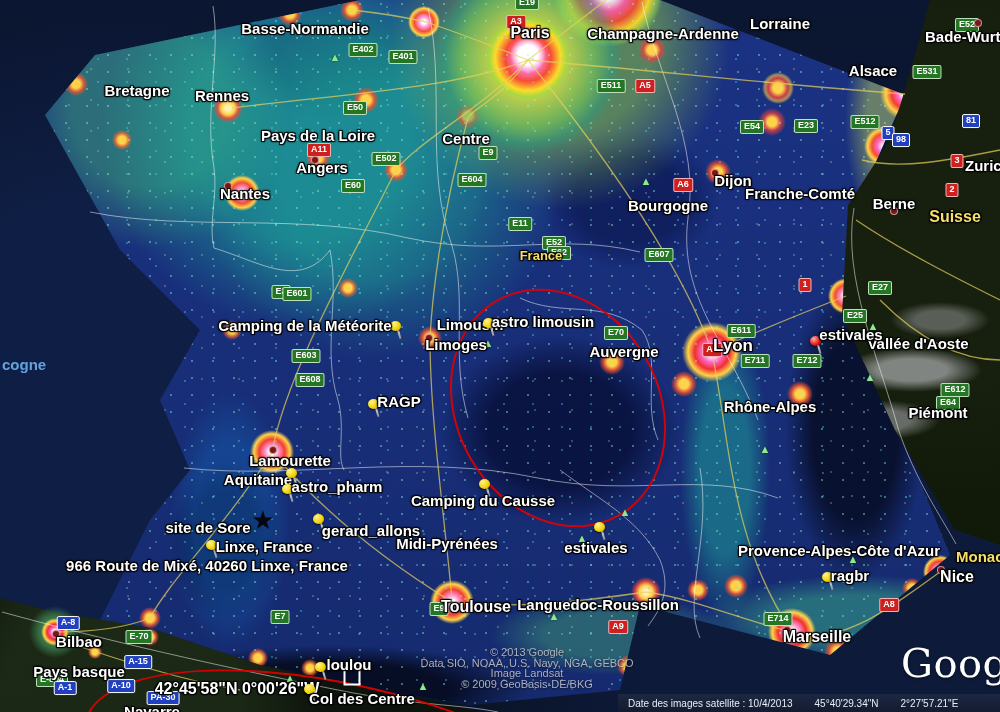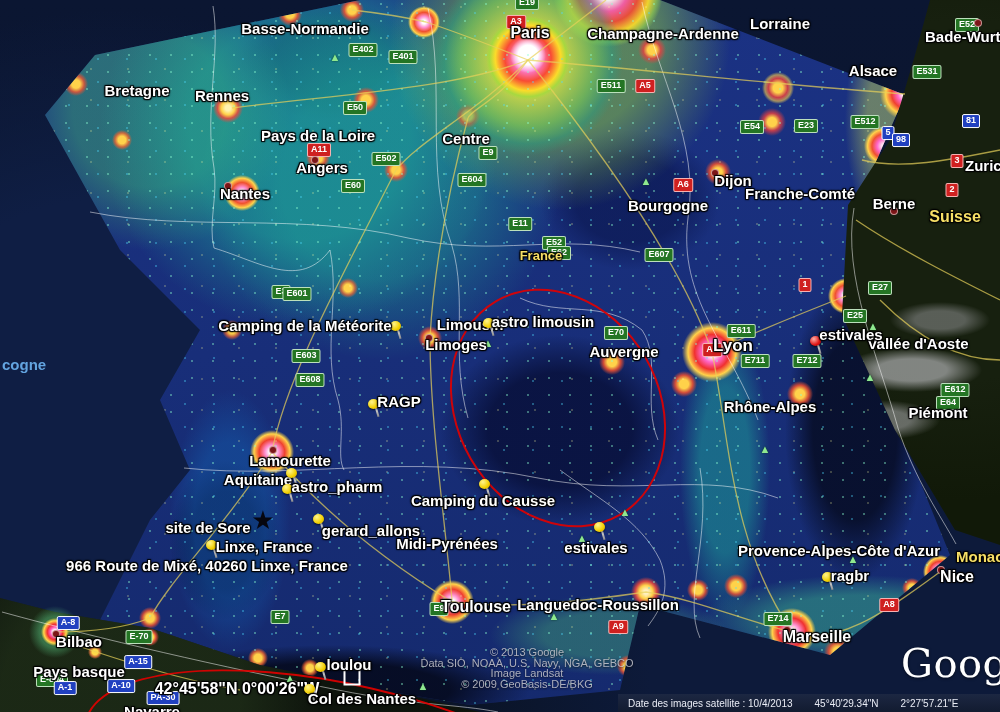--- a/index.html
+++ b/index.html
@@ -370,21 +370,21 @@
           <span class="stem"></span>
           <span class="head"></span>
         </div>
         <div class="mlabel marker-label" style="left: 349px; top: 664px;">loulou</div>
       </div>
       <div>
         <div class="pin yellow" style="left: 311px; top: 690px;">
           <span class="stem"></span>
           <span class="head"></span>
         </div>
-        <div class="mlabel marker-label" style="left: 362px; top: 698px;">Col des Nantes</div>
+        <div class="mlabel marker-label" style="left: 362px; top: 698px;">Col des Centre</div>
       </div>
       <div>
         <div class="pin red" style="left: 817px; top: 342px;">
           <span class="stem"></span>
           <span class="head"></span>
         </div>
         <div class="mlabel marker-label" style="left: 851px; top: 334px;">estivales</div>
       </div>
       <div>
         <div class="pin yellow" style="left: 829px; top: 578px;">

